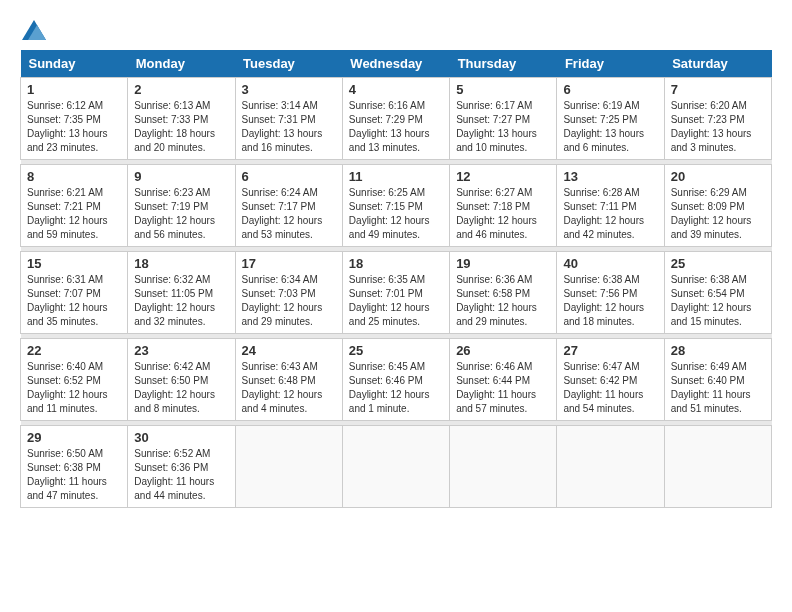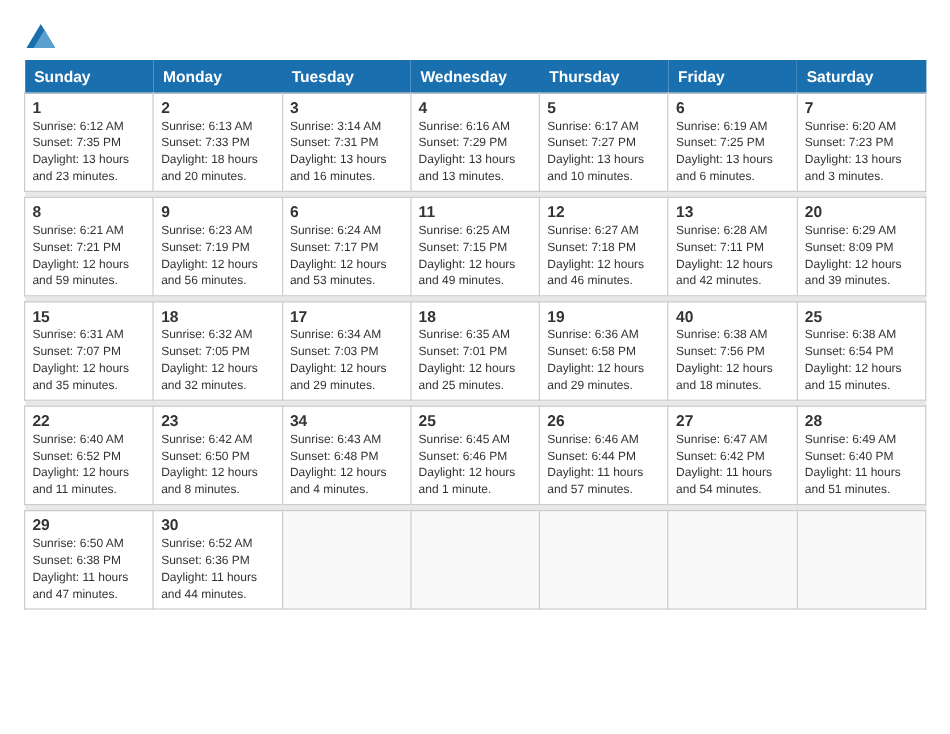--- a/index.html
+++ b/index.html
@@ -249,21 +249,21 @@
           <div class="day-info">
             <span>Sunrise: 6:31 AM</span><br>
             <span>Sunset: 7:07 PM</span><br>
             <span>Daylight: 12 hours and 35 minutes.</span>
           </div>
         </td>
         <td>
           <span class="day-number">18</span>
           <div class="day-info">
             <span>Sunrise: 6:32 AM</span><br>
-            <span>Sunset: 7:05 PM</span><br>
+            <span>Sunset: 11:05 PM</span><br>
             <span>Daylight: 12 hours and 32 minutes.</span>
           </div>
         </td>
         <td>
           <span class="day-number">17</span>
           <div class="day-info">
             <span>Sunrise: 6:34 AM</span><br>
             <span>Sunset: 7:03 PM</span><br>
             <span>Daylight: 12 hours and 29 minutes.</span>
           </div>
@@ -315,21 +315,21 @@
         </td>
         <td>
           <span class="day-number">23</span>
           <div class="day-info">
             <span>Sunrise: 6:42 AM</span><br>
             <span>Sunset: 6:50 PM</span><br>
             <span>Daylight: 12 hours and 8 minutes.</span>
           </div>
         </td>
         <td>
-          <span class="day-number">34</span>
+          <span class="day-number">24</span>
           <div class="day-info">
             <span>Sunrise: 6:43 AM</span><br>
             <span>Sunset: 6:48 PM</span><br>
             <span>Daylight: 12 hours and 4 minutes.</span>
           </div>
         </td>
         <td>
           <span class="day-number">25</span>
           <div class="day-info">
             <span>Sunrise: 6:45 AM</span><br>

